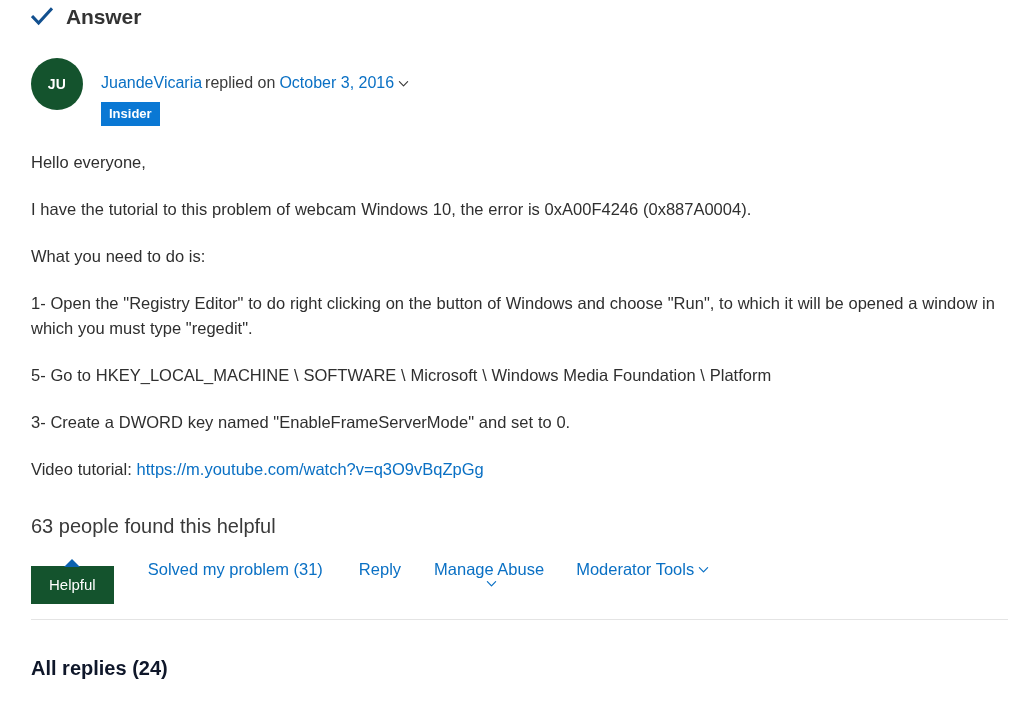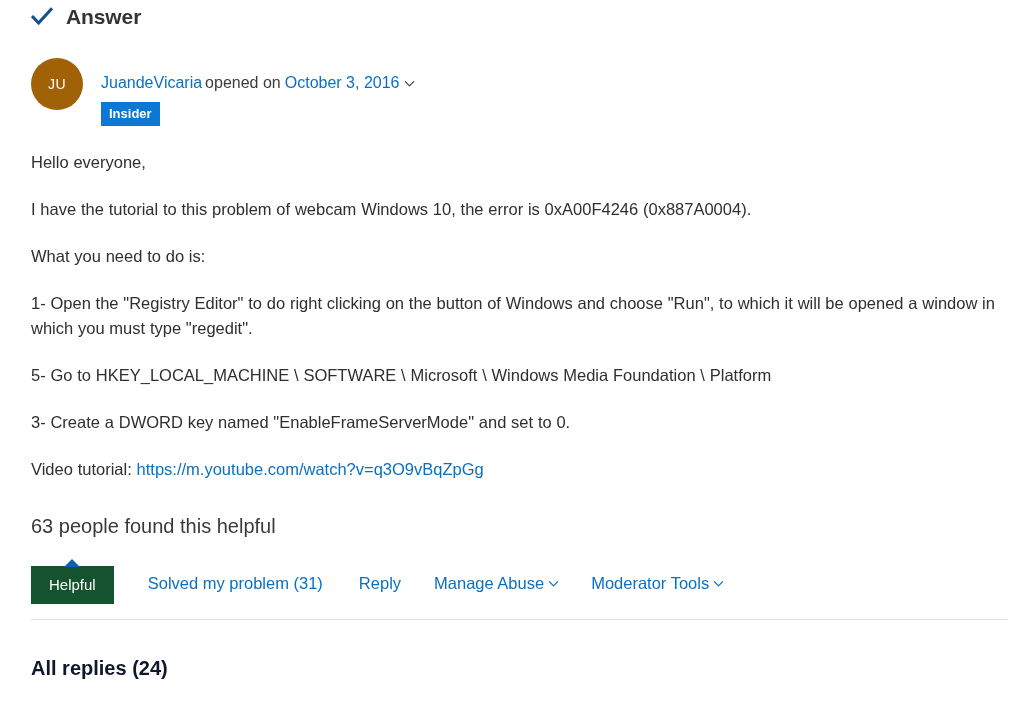--- a/index.html
+++ b/index.html
@@ -49,24 +49,24 @@
     position: absolute;
     left: 31px;
     top: 58px;
     display: flex;
     align-items: flex-start;
   }
   .avatar {
     width: 52px;
     height: 52px;
     border-radius: 50%;
-    background: #a16207;
+    background: #14532d;
     color: #ffffff;
     font-size: 14px;
-    font-weight: normal;
+    font-weight: bold;
     letter-spacing: 0.4px;
     display: flex;
     align-items: center;
     justify-content: center;
     flex: 0 0 auto;
   }
   .author-meta {
     margin-left: 18px;
     padding-top: 15px;
   }
@@ -157,28 +157,28 @@
     border-left: 8px solid transparent;
     border-right: 8px solid transparent;
     border-bottom: 8px solid #0a62b0;
   }
   .action-link {
     font-size: 16.5px;
     line-height: 17px;
     color: #0a70c4;
     text-decoration: none;
     cursor: pointer;
-    margin-top: 14px;
+    margin-top: 0;
     white-space: nowrap;
     display: inline-flex;
     align-items: center;
   }
   .gap-1 { margin-left: 34px; }
   .gap-2 { margin-left: 36px; }
-  .gap-3 { margin-left: 33px; }
+  .gap-3 { margin-left: 33px; flex-direction: column; }
   .gap-4 { margin-left: 32px; }
 
   
   .divider {
     position: absolute;
     left: 31px;
     top: 619px;
     width: 977px;
     height: 1px;
     background: #e4e4e4;
@@ -204,21 +204,21 @@
     <svg class="check-icon" viewBox="0 0 22 22">
       <path d="M2 11.2 L7.6 17 L20 3.4" fill="none" stroke="#12508f" stroke-width="3.1" stroke-linecap="square"></path>
     </svg>
     <span class="answer-title">Answer</span>
   </div>
 
   <div class="author-block">
     <div class="avatar">JU</div>
     <div class="author-meta">
       <div class="author-line">
-        <a class="link author-name" href="#">JuandeVicaria</a><span class="replied-on">opened on</span><a class="link date-link" href="#">October 3, 2016</a><svg class="chev" viewBox="0 0 12 12">
+        <a class="link author-name" href="#">JuandeVicaria</a><span class="replied-on">replied on</span><a class="link date-link" href="#">October 3, 2016</a><svg class="chev" viewBox="0 0 12 12">
             <path d="M1.5 4 L6 8.6 L10.5 4" fill="none" stroke="#3b3b3b" stroke-width="1.25" stroke-linecap="round" stroke-linejoin="round"></path>
           </svg>
       </div>
       <span class="badge">Insider</span>
     </div>
   </div>
 
   <div class="body-text">
     <p class="para">Hello everyone,</p>
     <p class="para">I have the tutorial to this problem of webcam Windows 10, the error is 0xA00F4246 (0x887A0004).</p>

